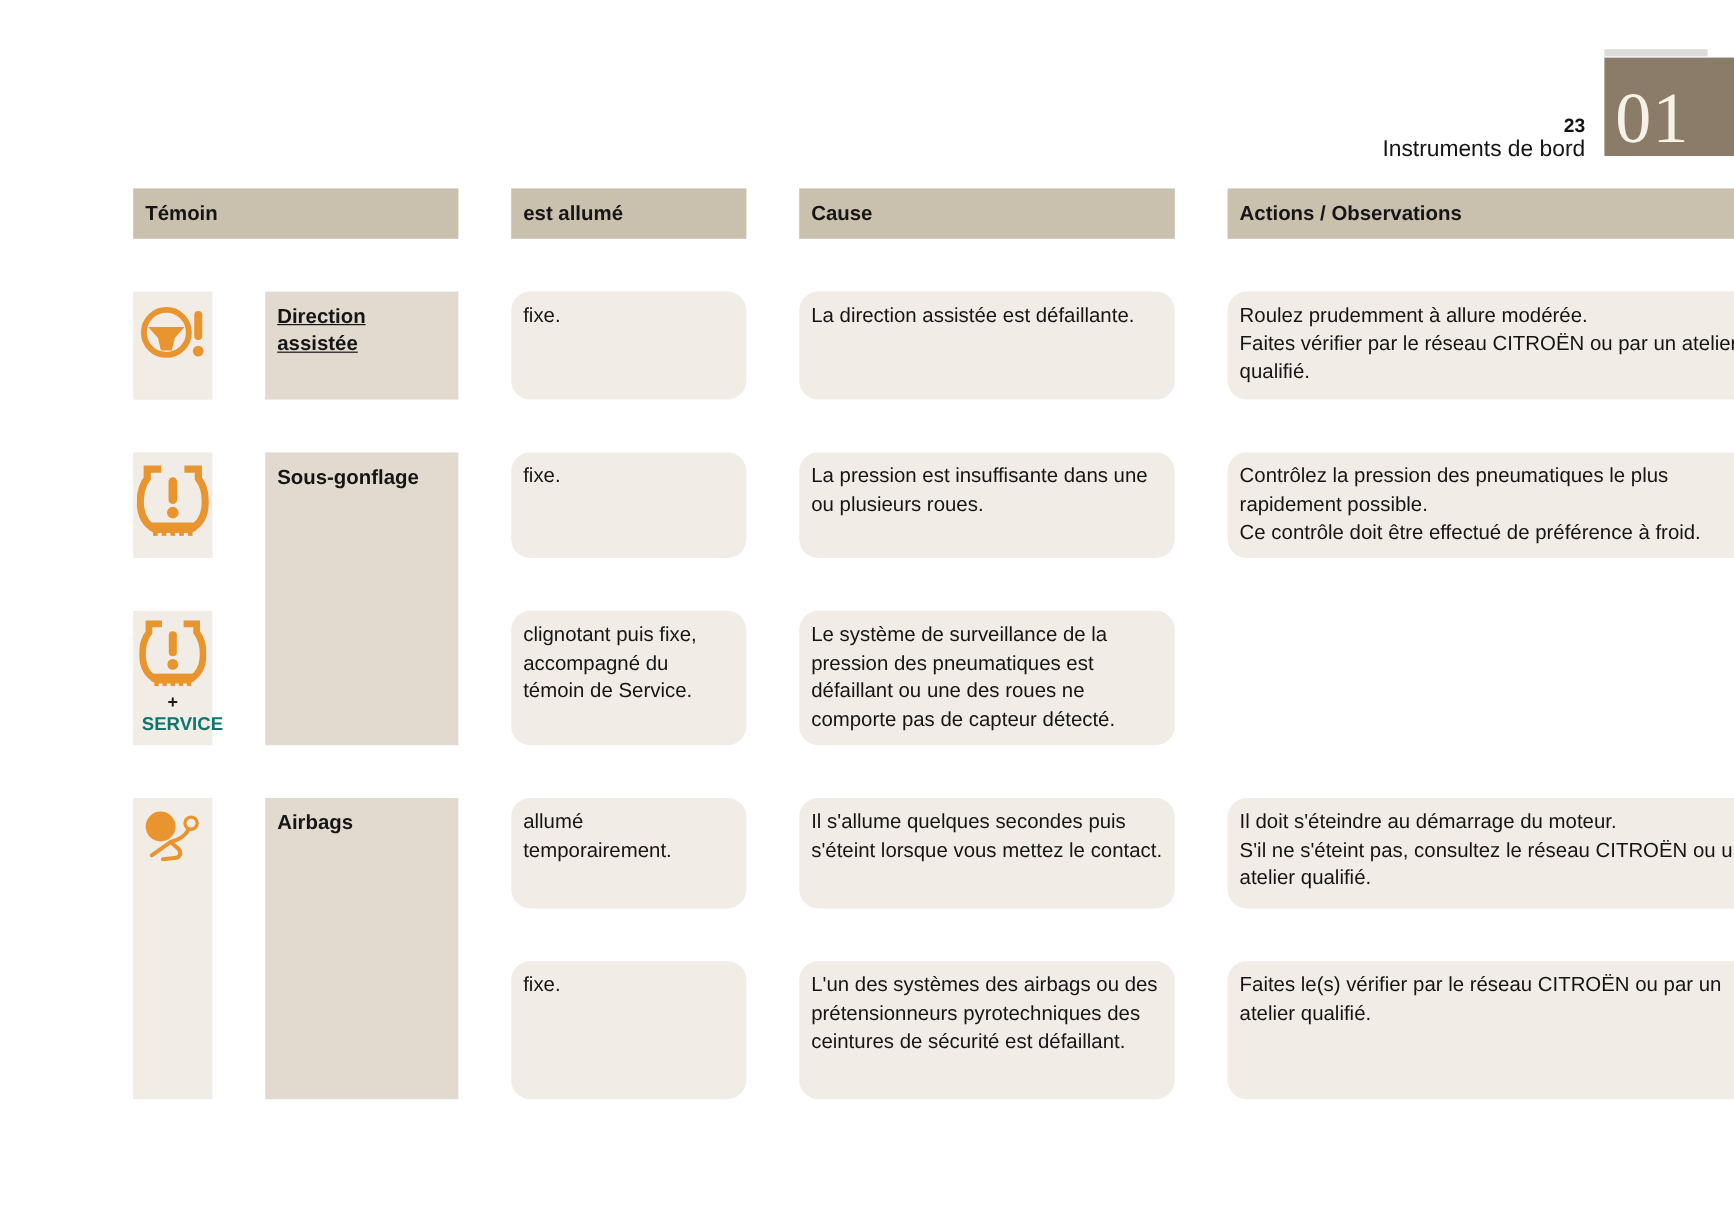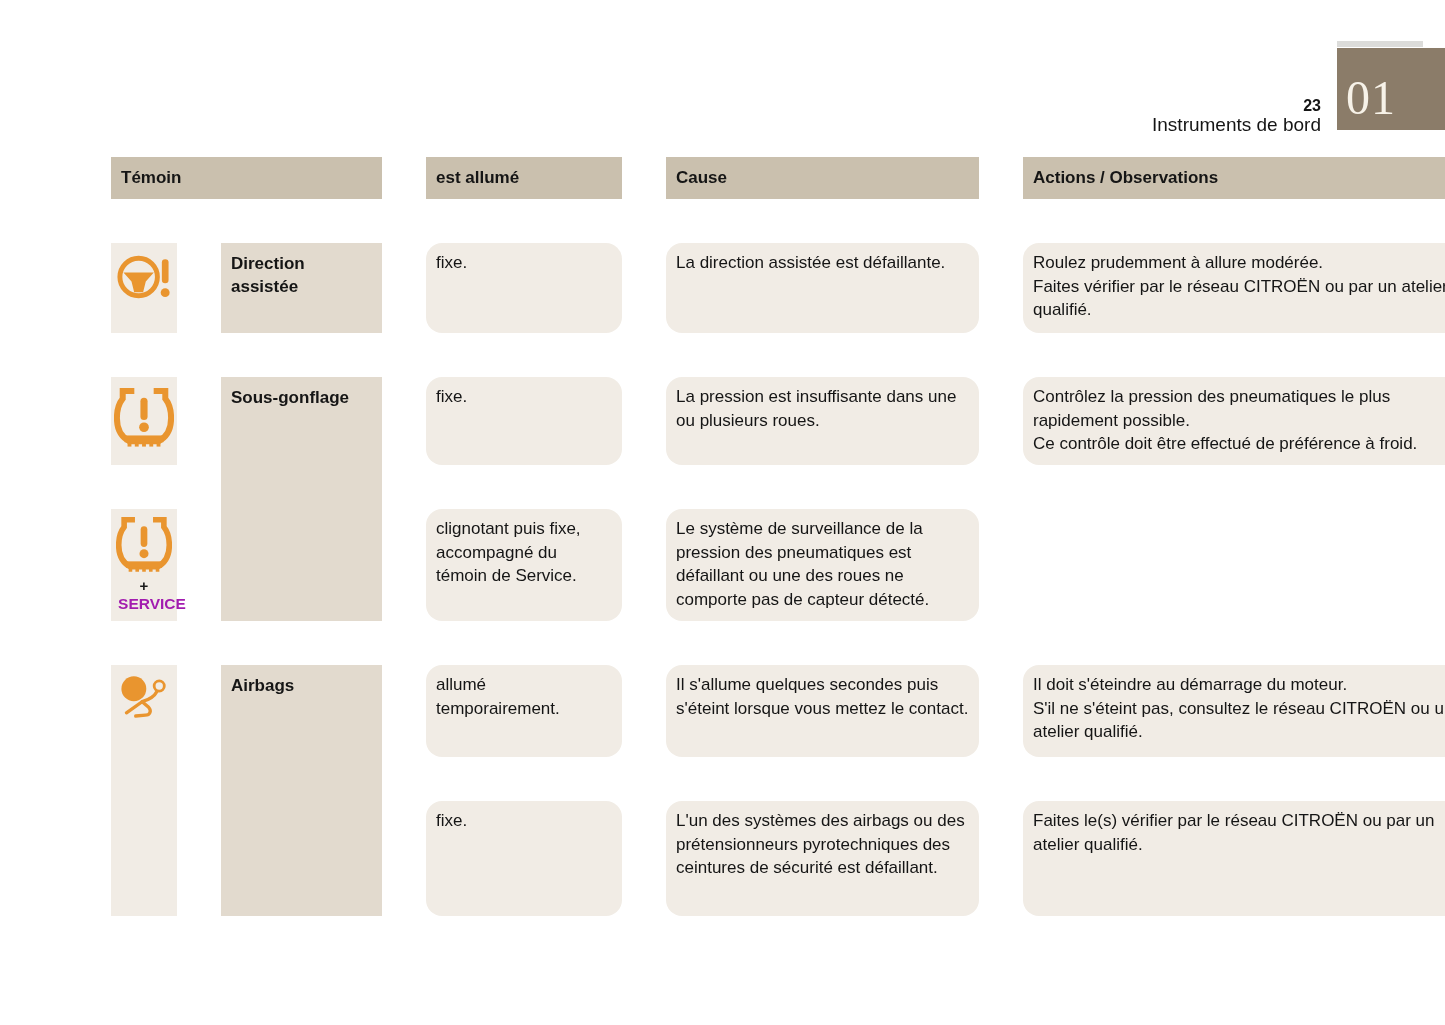--- a/index.html
+++ b/index.html
@@ -6,21 +6,21 @@
   html,body { width:1445px; height:1025px; background:#ffffff;
               font-family:"Liberation Sans", sans-serif; color:#151515; }
   #page { position:relative; width:1445px; height:1025px; background:#ffffff; overflow:hidden; }
 
   
   .page-num { position:absolute; top:97px; right:124px; font-size:16px; font-weight:bold; }
   .section-title { position:absolute; top:114px; right:124px; font-size:19px; }
   .tab-strip { position:absolute; left:1337px; top:41px; width:86px; height:6px; background:#dcdcda; }
   .chapter-tab { position:absolute; left:1337px; top:48px; width:108px; height:82px;
                  background:#8b7c69; display:flex; align-items:flex-end; }
-  .chapter-tab span { font-family:"Liberation Serif", serif; font-size:48px; line-height:56px;
+  .chapter-tab span { font-family:"Liberation Serif", serif; font-size:60px; line-height:56px;
                       color:#f7f2e8; padding:0 0 4px 9px; letter-spacing:1px; }
 
   
   .lamp-table { position:absolute; left:111px; top:157px; width:1197px;
                 display:grid;
                 grid-template-columns:66px 161px 196px 313px 449px;
                 grid-template-rows:42px 90px 88px 112px 92px 115px;
                 column-gap:3px; row-gap:4px;gap:44px; }
   .hcell { background:#cac0ae; font-weight:bold; font-size:17px;
            display:flex; align-items:center; padding-left:10px; }
@@ -30,21 +30,21 @@
   .h-act    { grid-column:5; grid-row:1; }
 
   .icon-cell  { background:#f1ece5; display:flex; flex-direction:column;
                 align-items:center; padding-top:9px; }
   .label-cell { background:#e2dace; font-weight:bold; font-size:17px; line-height:23px;
                 padding:9px 8px 0 10px; white-space:pre-line; }
   .body-cell  { background:#f1ece5; font-size:17px; line-height:23.5px;
                 padding:8px 10px 0 10px; white-space:pre-line;border-radius:16px; }
 
   .svc-plus { font-size:15px; font-weight:bold; color:#1a1a1a; line-height:15px; margin-top:1px; }
-  .svc-word { font-size:15.5px; font-weight:bold; color:#a21caf; letter-spacing:0px; margin-top:2px;margin-left:16px; }
+  .svc-word { font-size:15.5px; font-weight:bold; color:#0f766e; letter-spacing:0px; margin-top:2px;margin-left:16px; }
 
   svg { display:block; }
 </style>
 </head>
 <body>
 
 <div id="page">
 
   <div class="page-num">23</div>
   <div class="section-title">Instruments de bord</div>
@@ -63,21 +63,21 @@
     <div class="icon-cell" style="grid-column:1;grid-row:2;">
       <span>
         <svg width="58" height="50" viewBox="0 0 64 56">
           <circle cx="26" cy="28" r="21" fill="none" stroke="#e9952f" stroke-width="5.5"></circle>
           <path d="M9,23 L43,23 L34,33 L31,45 L21,45 L18,33 Z" fill="#e9952f"></path>
           <rect x="52" y="8" width="7.5" height="27" rx="3.7" fill="#e9952f"></rect>
           <circle cx="55.7" cy="45.5" r="5" fill="#e9952f"></circle>
         </svg>
       </span>
     </div>
-    <div class="label-cell" style="grid-column:2;grid-row:2;">Direction
+    <div class="label-cell" style="grid-column:2;grid-row:2;text-decoration:underline;">Direction
 assistée</div>
     <div class="body-cell" style="grid-column:3;grid-row:2;">fixe.</div>
     <div class="body-cell" style="grid-column:4;grid-row:2;">La direction assistée est défaillante.</div>
     <div class="body-cell" style="grid-column:5;grid-row:2;">Roulez prudemment à allure modérée.
 Faites vérifier par le réseau CITROËN ou par un atelier qualifié.</div>
 
     <div class="icon-cell" style="grid-column:1;grid-row:3;">
       <span>
         <svg width="60" height="66" viewBox="0 0 62 68">
           <path d="M21,5 L9,5 L9,13 C5,18 3,25 3,33 C3,45 8,53 16,57 L46,57 C54,53 59,45 59,33 C59,25 57,18 53,13 L53,5 L41,5" fill="none" stroke="#e9952f" stroke-width="6.2"></path>

